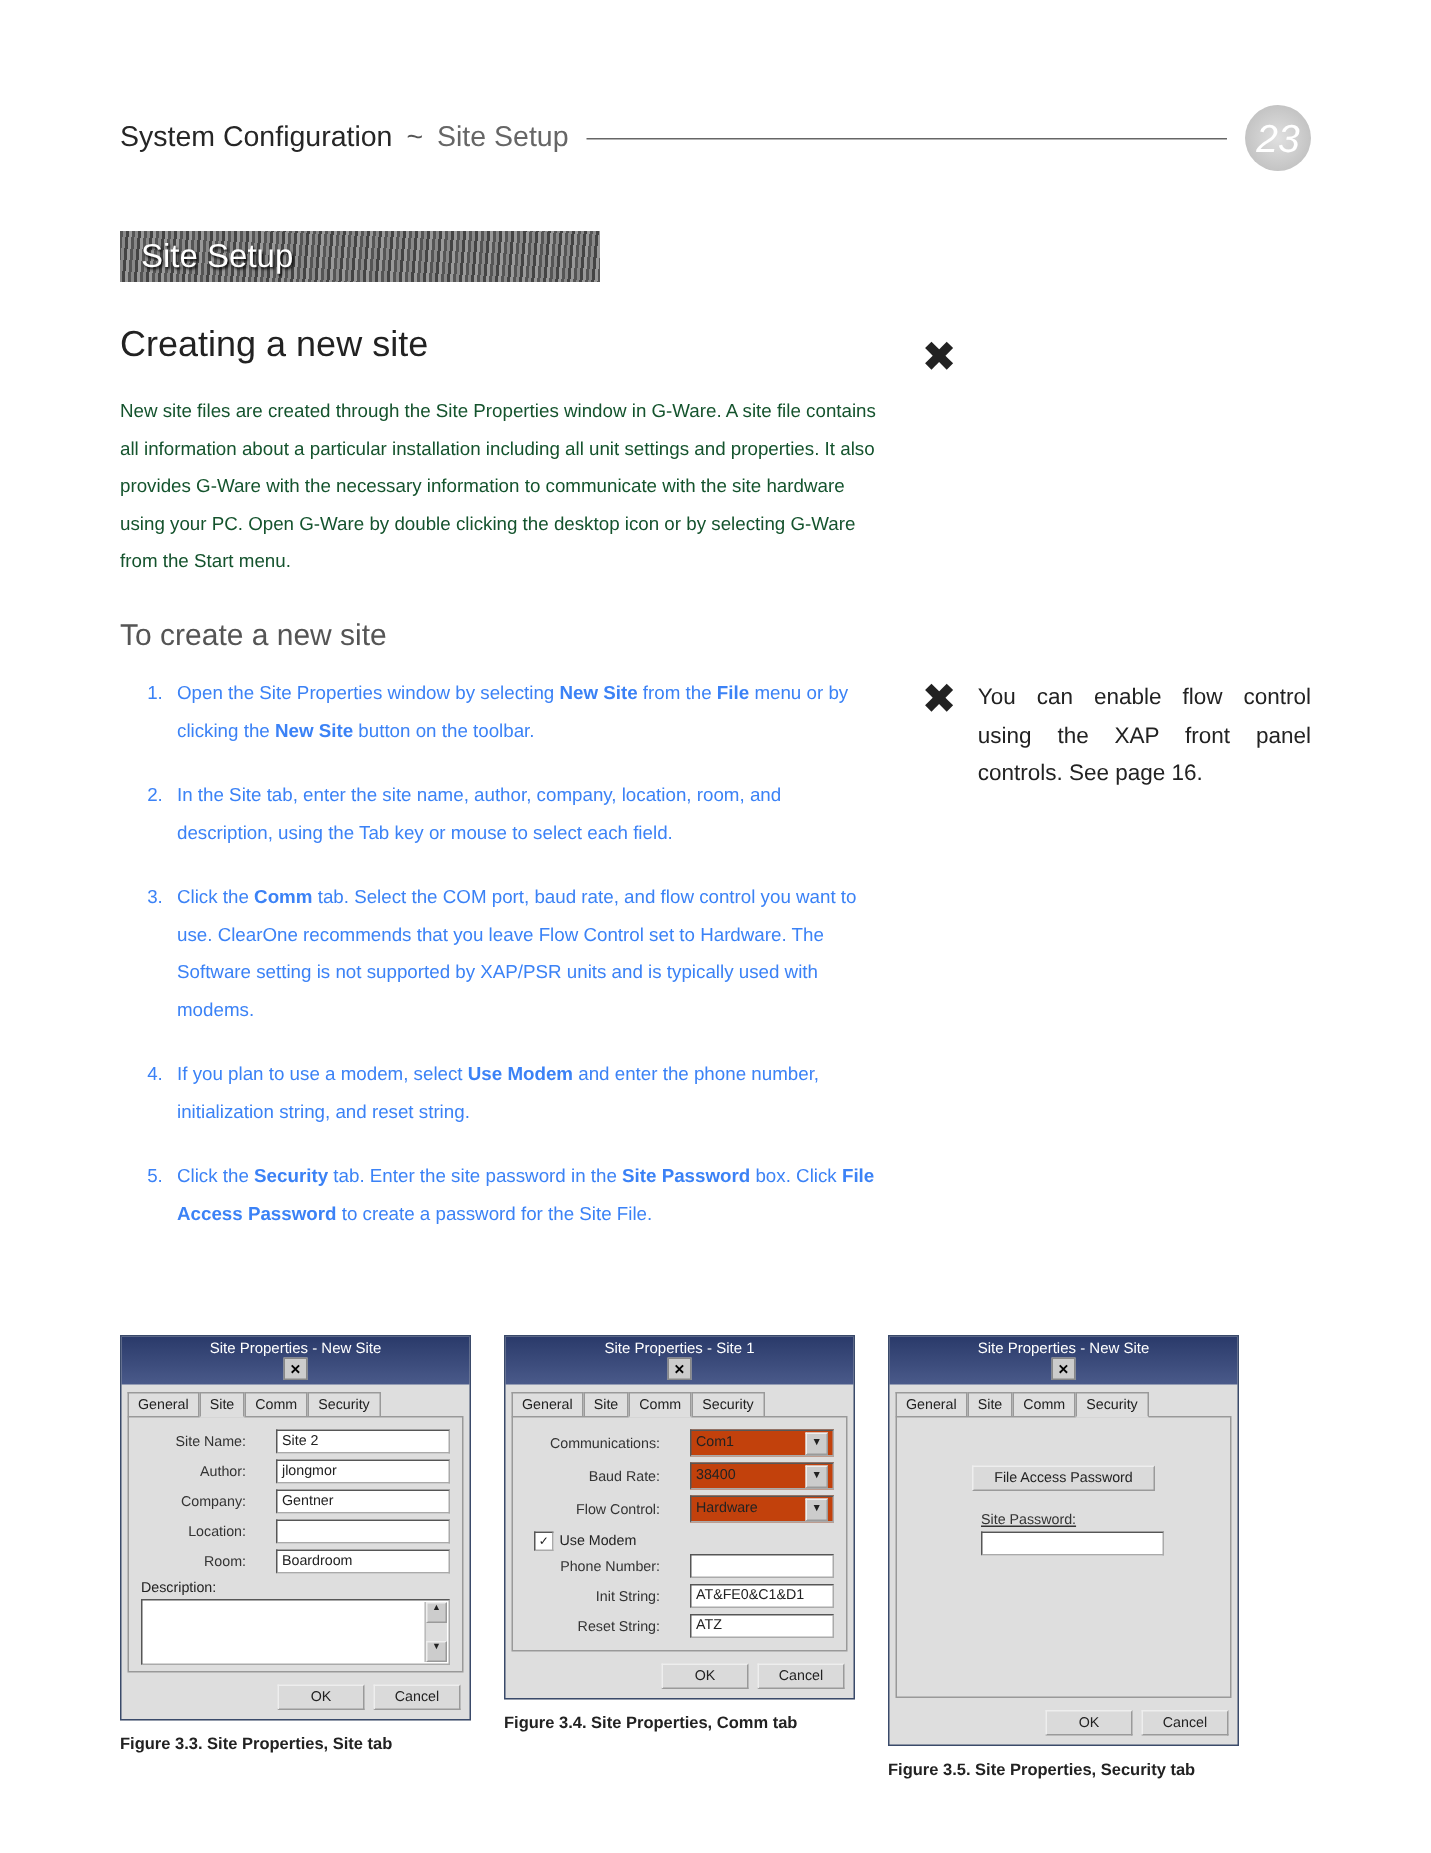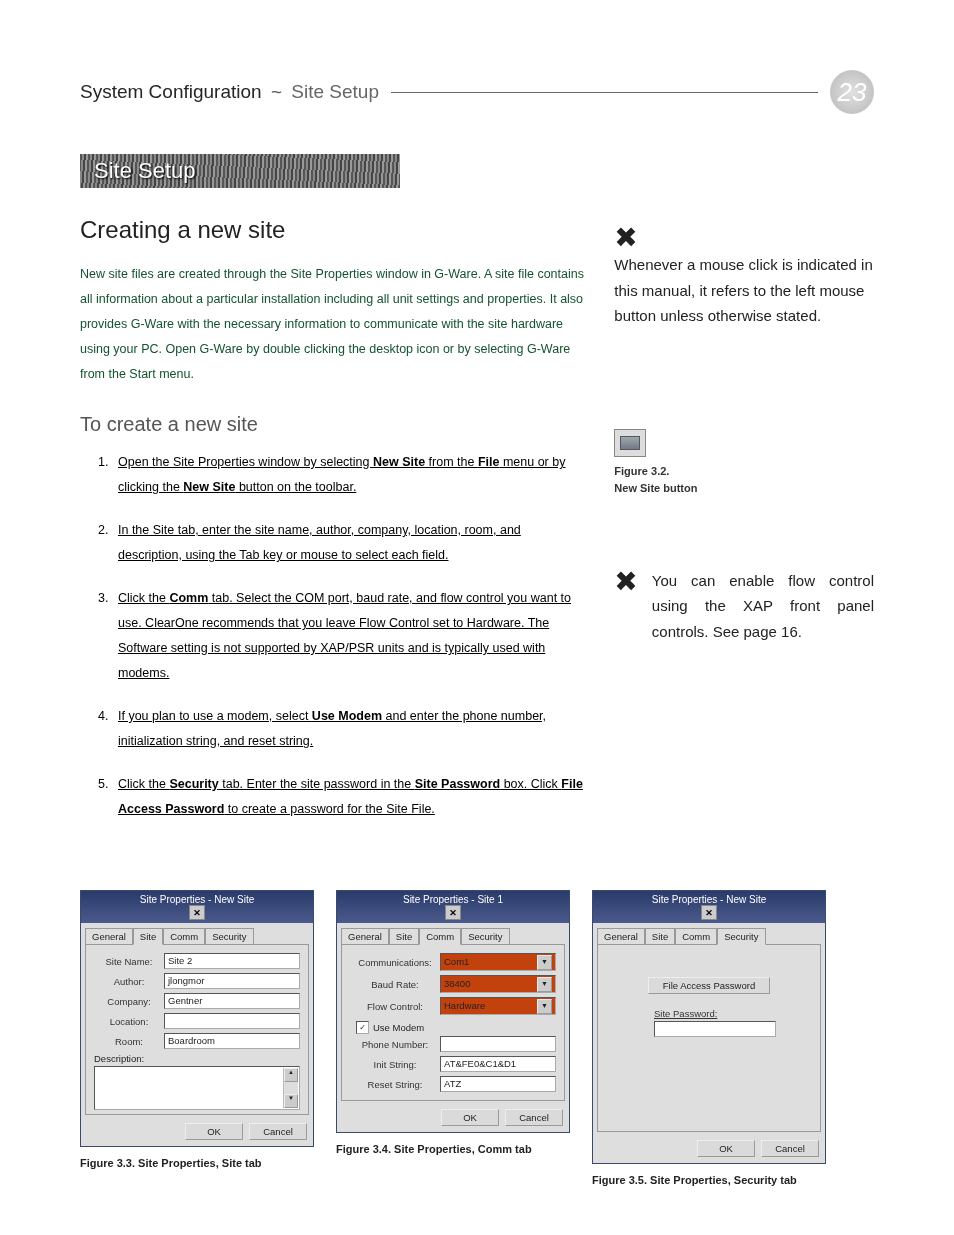--- a/index.html
+++ b/index.html
@@ -84,24 +84,23 @@
     margin: 26px 0 14px 0;
   }
   p.body {
     font-size: 12.5px;
     line-height: 2.0;
     color: #14532d;
     margin: 0;
   }
   ol.steps {
     font-size: 12.5px;
-    color: #000000;
+    color: #3b82f6;
     padding-left: 32px;
     margin: 0;
-    text-decoration: underline;
   }
   ol.steps li {
     line-height: 2.0;
     margin-bottom: 18px;
     padding-left: 6px;
   }
   ol.steps b { font-weight: 700; }
   .sidenote {
     display: flex;
     gap: 14px;
@@ -179,21 +178,21 @@
   .tab-body {
     margin: 0 4px 4px 4px;
     border: 1px solid #999;
     background: #dedede;
     padding: 8px 8px 4px 8px;
     min-height: 152px;
     position: relative;
     box-sizing: border-box;
   }
   .frow { display:flex; align-items:center; margin-bottom:4px; font-size:9.5px; }
-  .flabel { width: 70px; text-align: center; padding-right: 0; color:#333;}
+  .flabel { width: 70px; text-align: right; padding-right: 20px; color:#333;}
   .finput {
     flex:1; height:14px; background:#fff; border:1px inset #aaa;
     padding: 0 3px; font-size:9.5px; line-height:14px;
     overflow:hidden; white-space:nowrap;
   }
   .fselect {
     flex:1; height:16px; background:#c2410c; border:1px inset #aaa;
     padding: 0 3px; font-size:9.5px; line-height:14px;
     display:flex; justify-content:space-between; align-items:center;
   }
@@ -286,32 +285,24 @@
         </li>
       </ol>
     </div>
 
     <div class="col-side">
       <div class="sidenote-wrap">
         <div class="sidenote">
           <div class="sidenote-icon">✖</div>
           <div class="sidenote-text"></div>
         </div>
-        <div class="sidenote-text" style="margin-top:-30px">Whenever a mouse click is indicated in this manual, it refers to the left mouse button unless otherwise stated.</div>
       </div>
 
       <div style="height: 100px"></div>
 
-      <div>
-        <div class="tiny-btn">
-          <div class="tiny-btn-inner"></div>
-        </div>
-        <div class="fig-caption-side">Figure 3.2.</div>
-        <div class="fig-caption-side">New Site button</div>
-      </div>
 
       <div style="height: 70px"></div>
 
       <div>
         <div class="sidenote">
           <div class="sidenote-icon">✖</div>
           <div class="sidenote-text sidenote-text-indented" style="text-align:justify">You can enable flow control using the XAP front panel controls. See page 16.</div>
         </div>
       </div>
     </div>

